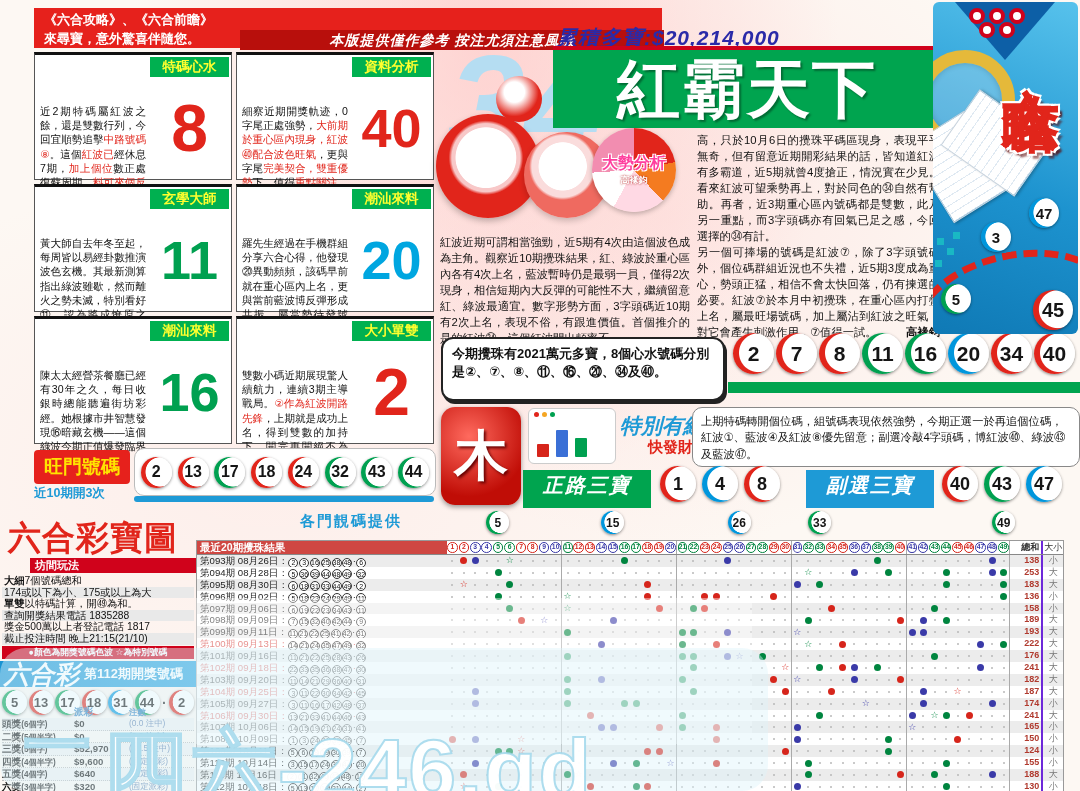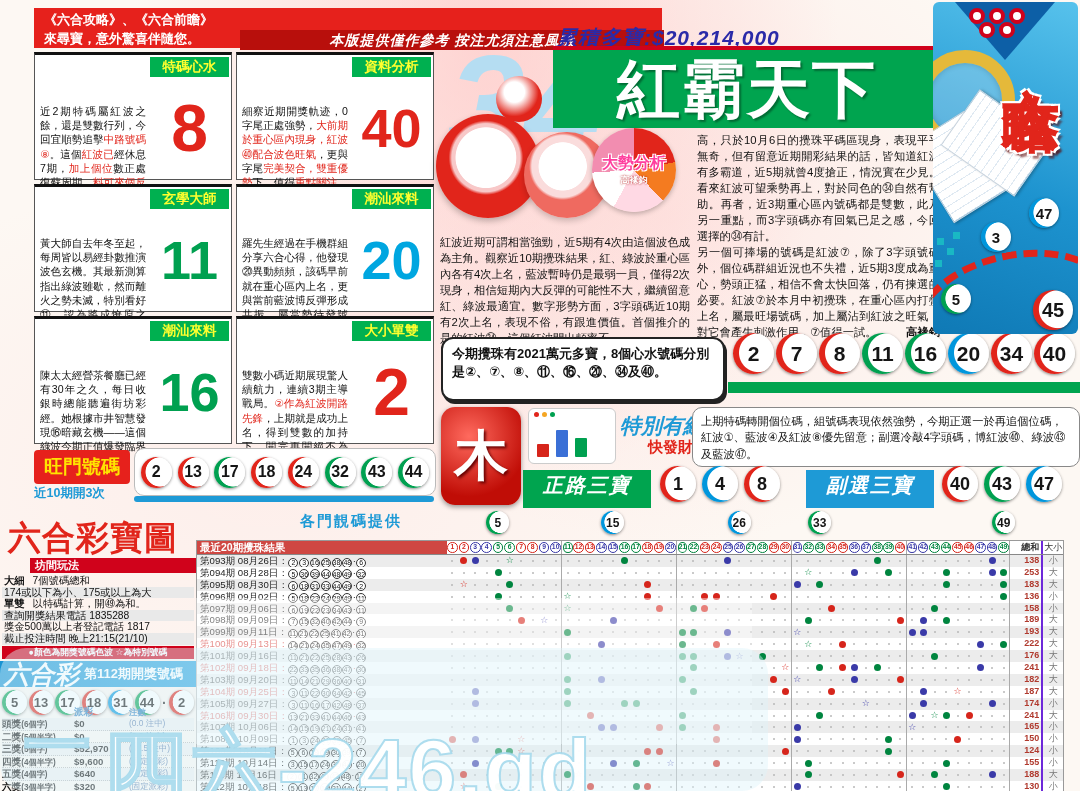--- a/index.html
+++ b/index.html
@@ -108,21 +108,21 @@
   #sb-maghandle{position:absolute;left:-30px;top:128px;width:16px;height:56px;background:#c23a1f;border-radius:6px;transform:rotate(38deg);}
   #sb-ring2{position:absolute;left:-20px;top:250px;width:190px;height:110px;border:7px dashed #e1251b;border-radius:50%;transform:rotate(-12deg);}
   .sb-pix{position:absolute;width:7px;height:7px;background:#19b8c4;}
   
   #t-title{left:8px;top:516px;width:186px;color:#e1251b;font-size:33px;font-weight:900;letter-spacing:1px;white-space:nowrap;}
   #t-rulesbar{left:2px;top:558px;width:190px;height:15px;background:#d0021b;color:#fff;font-weight:bold;
     font-size:11px;line-height:15px;padding-left:5px;box-sizing:border-box;margin-left:28px;}
   #t-rules{left:2px;top:575px;width:192px;font-size:10.3px;line-height:11.6px;color:#111;}
   #t-rules .rl{white-space:nowrap;padding:0 2px;}
   #t-rules .rl.gr{background:#e9e9e9;}
-  #t-rules .rk{font-weight:900;margin-right:8px;}
+  #t-rules .rk{font-weight:900;margin-right:0;}
   #t-legend{left:2px;top:646px;width:192px;height:13px;background:#d0021b;color:#fff;font-size:8.8px;
     line-height:13px;text-align:center;font-weight:bold;}
   #t-resultbar{left:0px;top:661px;width:196px;height:26px;background:linear-gradient(90deg,#1793d3,#2fa6e0);
     color:#fff;display:flex;align-items:center;gap:5px;padding-left:4px;box-sizing:border-box;}
   #t-resultbar .b1{font-size:25px;font-weight:900;font-style:italic;}
   #t-resultbar .b2{font-size:13px;font-weight:bold;}
   #result-balls{left:2px;top:690px;width:194px;display:flex;align-items:center;gap:1.5px;}
   #result-balls .sep{font-weight:900;font-size:14px;color:#222;margin:0 1px;}
   #prize-table{left:2px;top:706px;width:192px;font-size:9.6px;color:#111;}
   .pz-head{display:flex;font-weight:900;color:#2b7fc0;height:12px;line-height:12px;}

